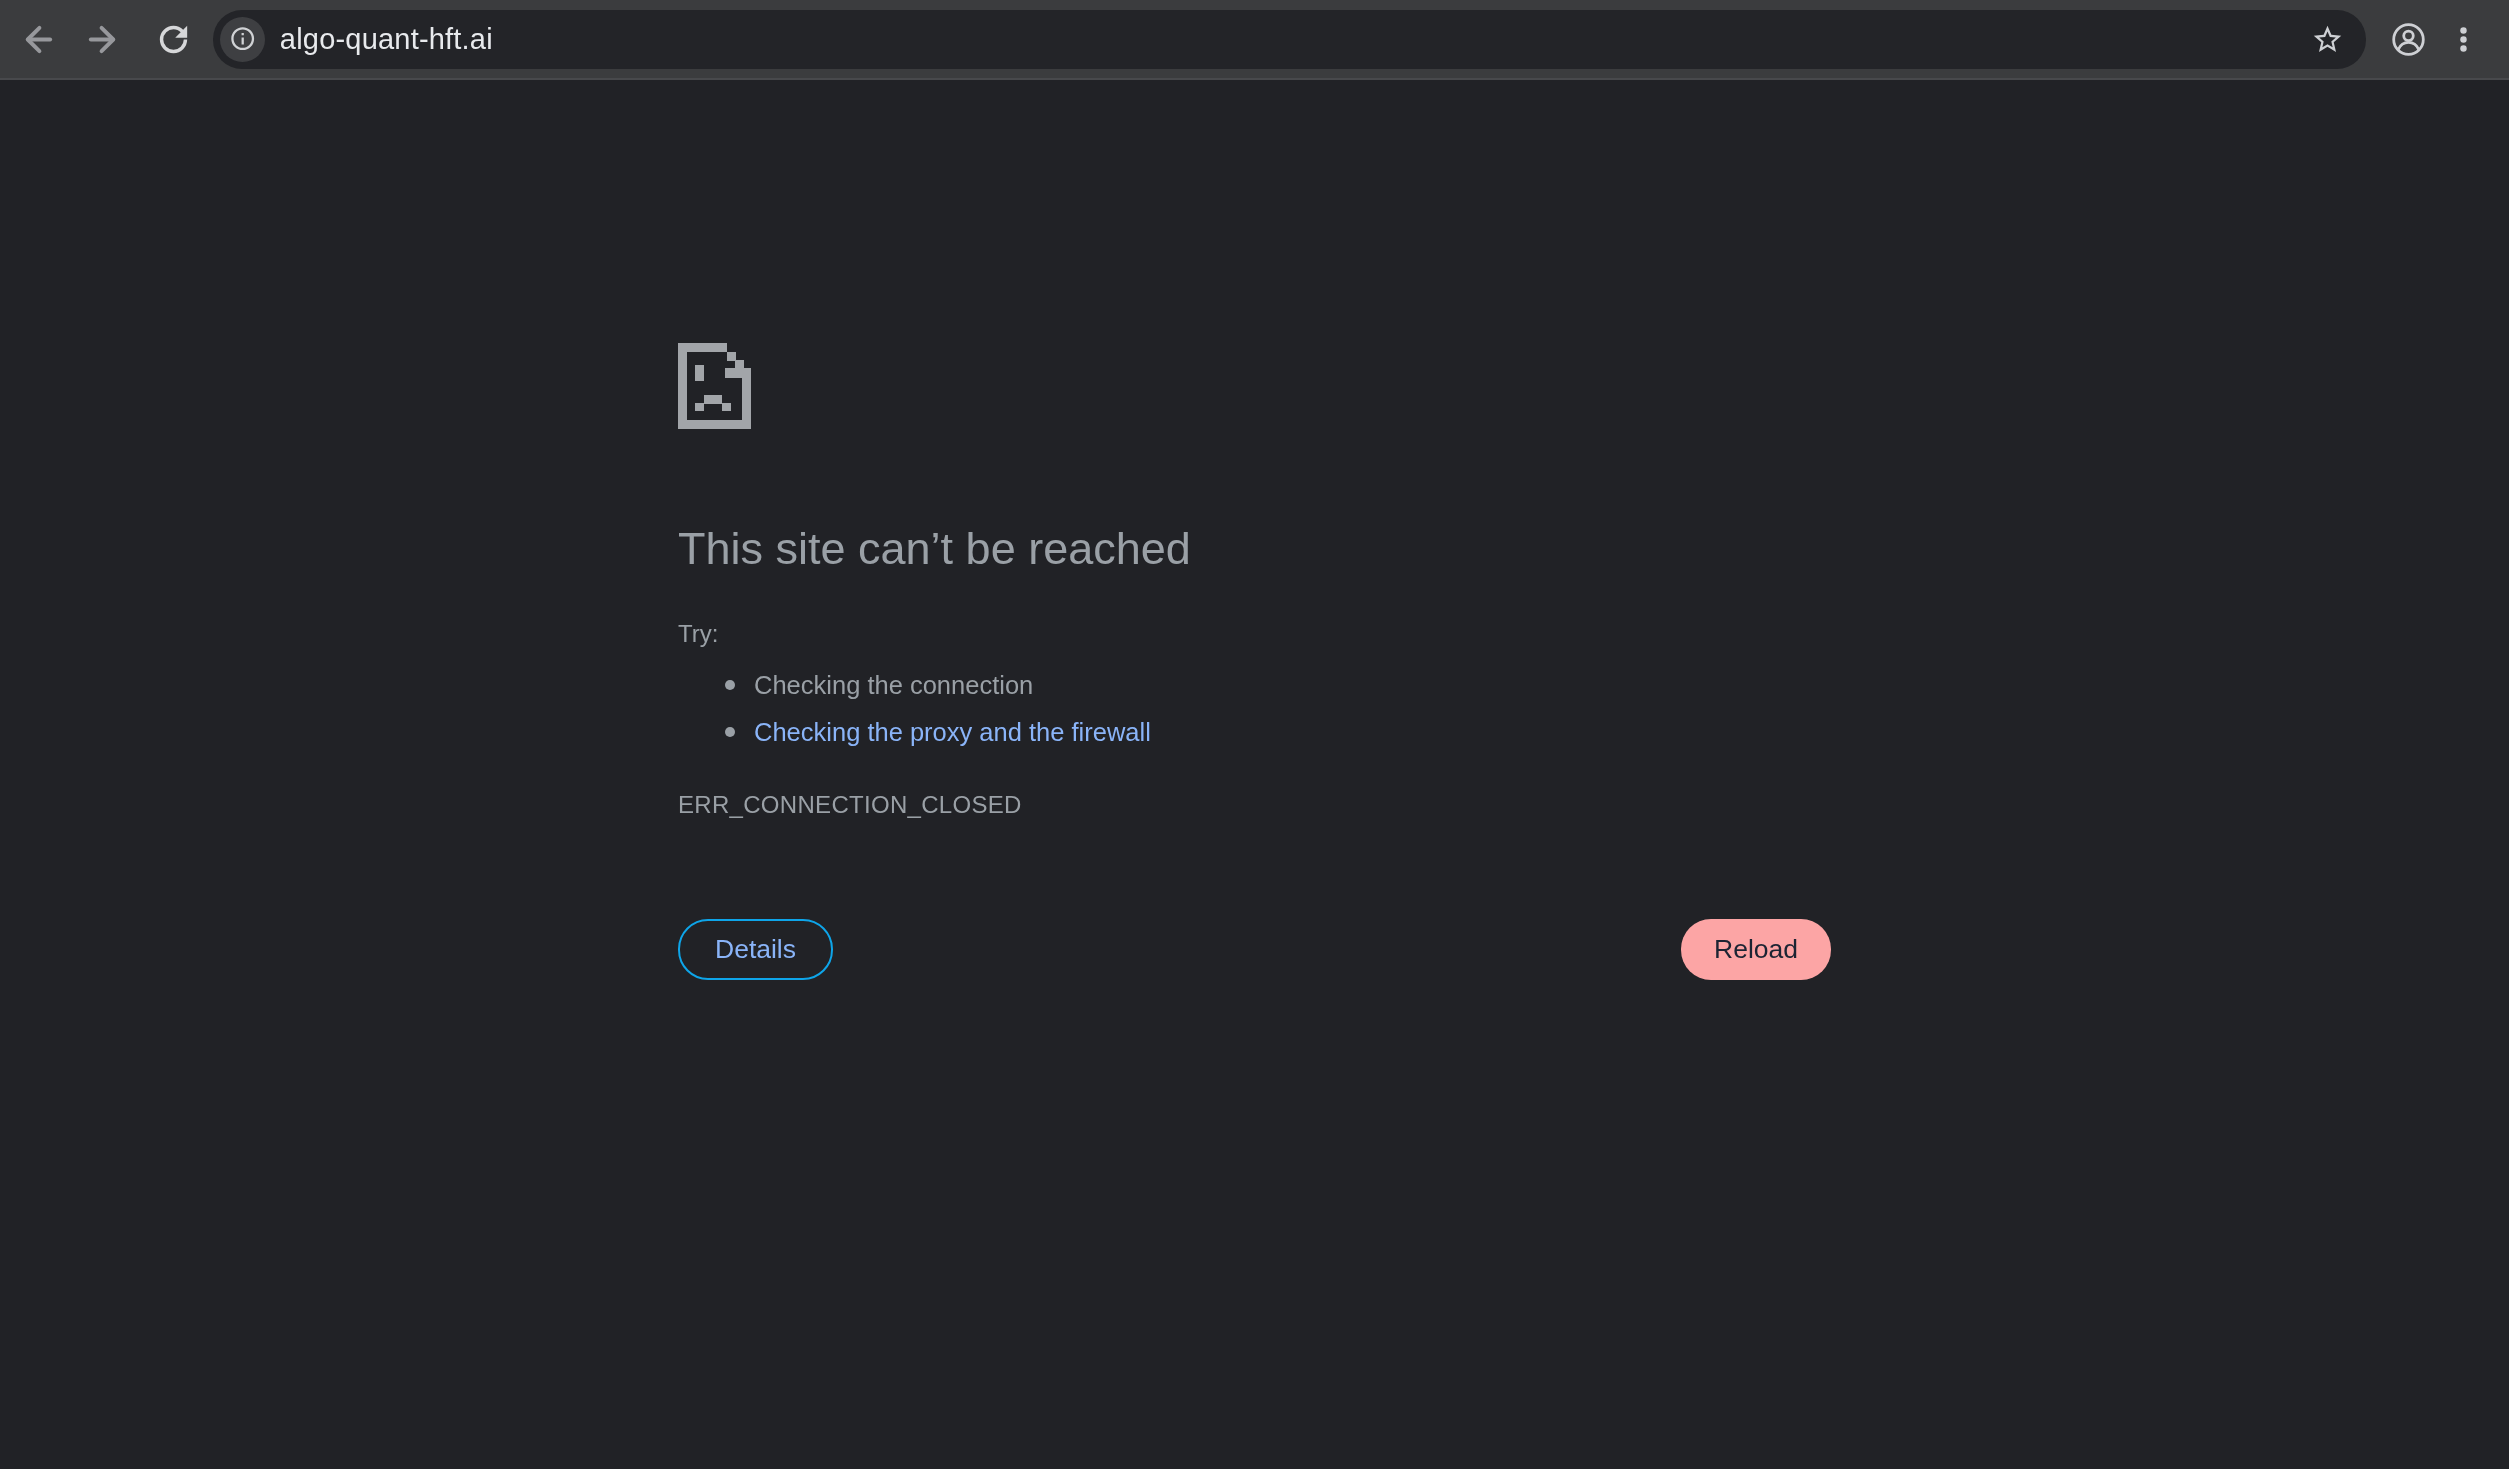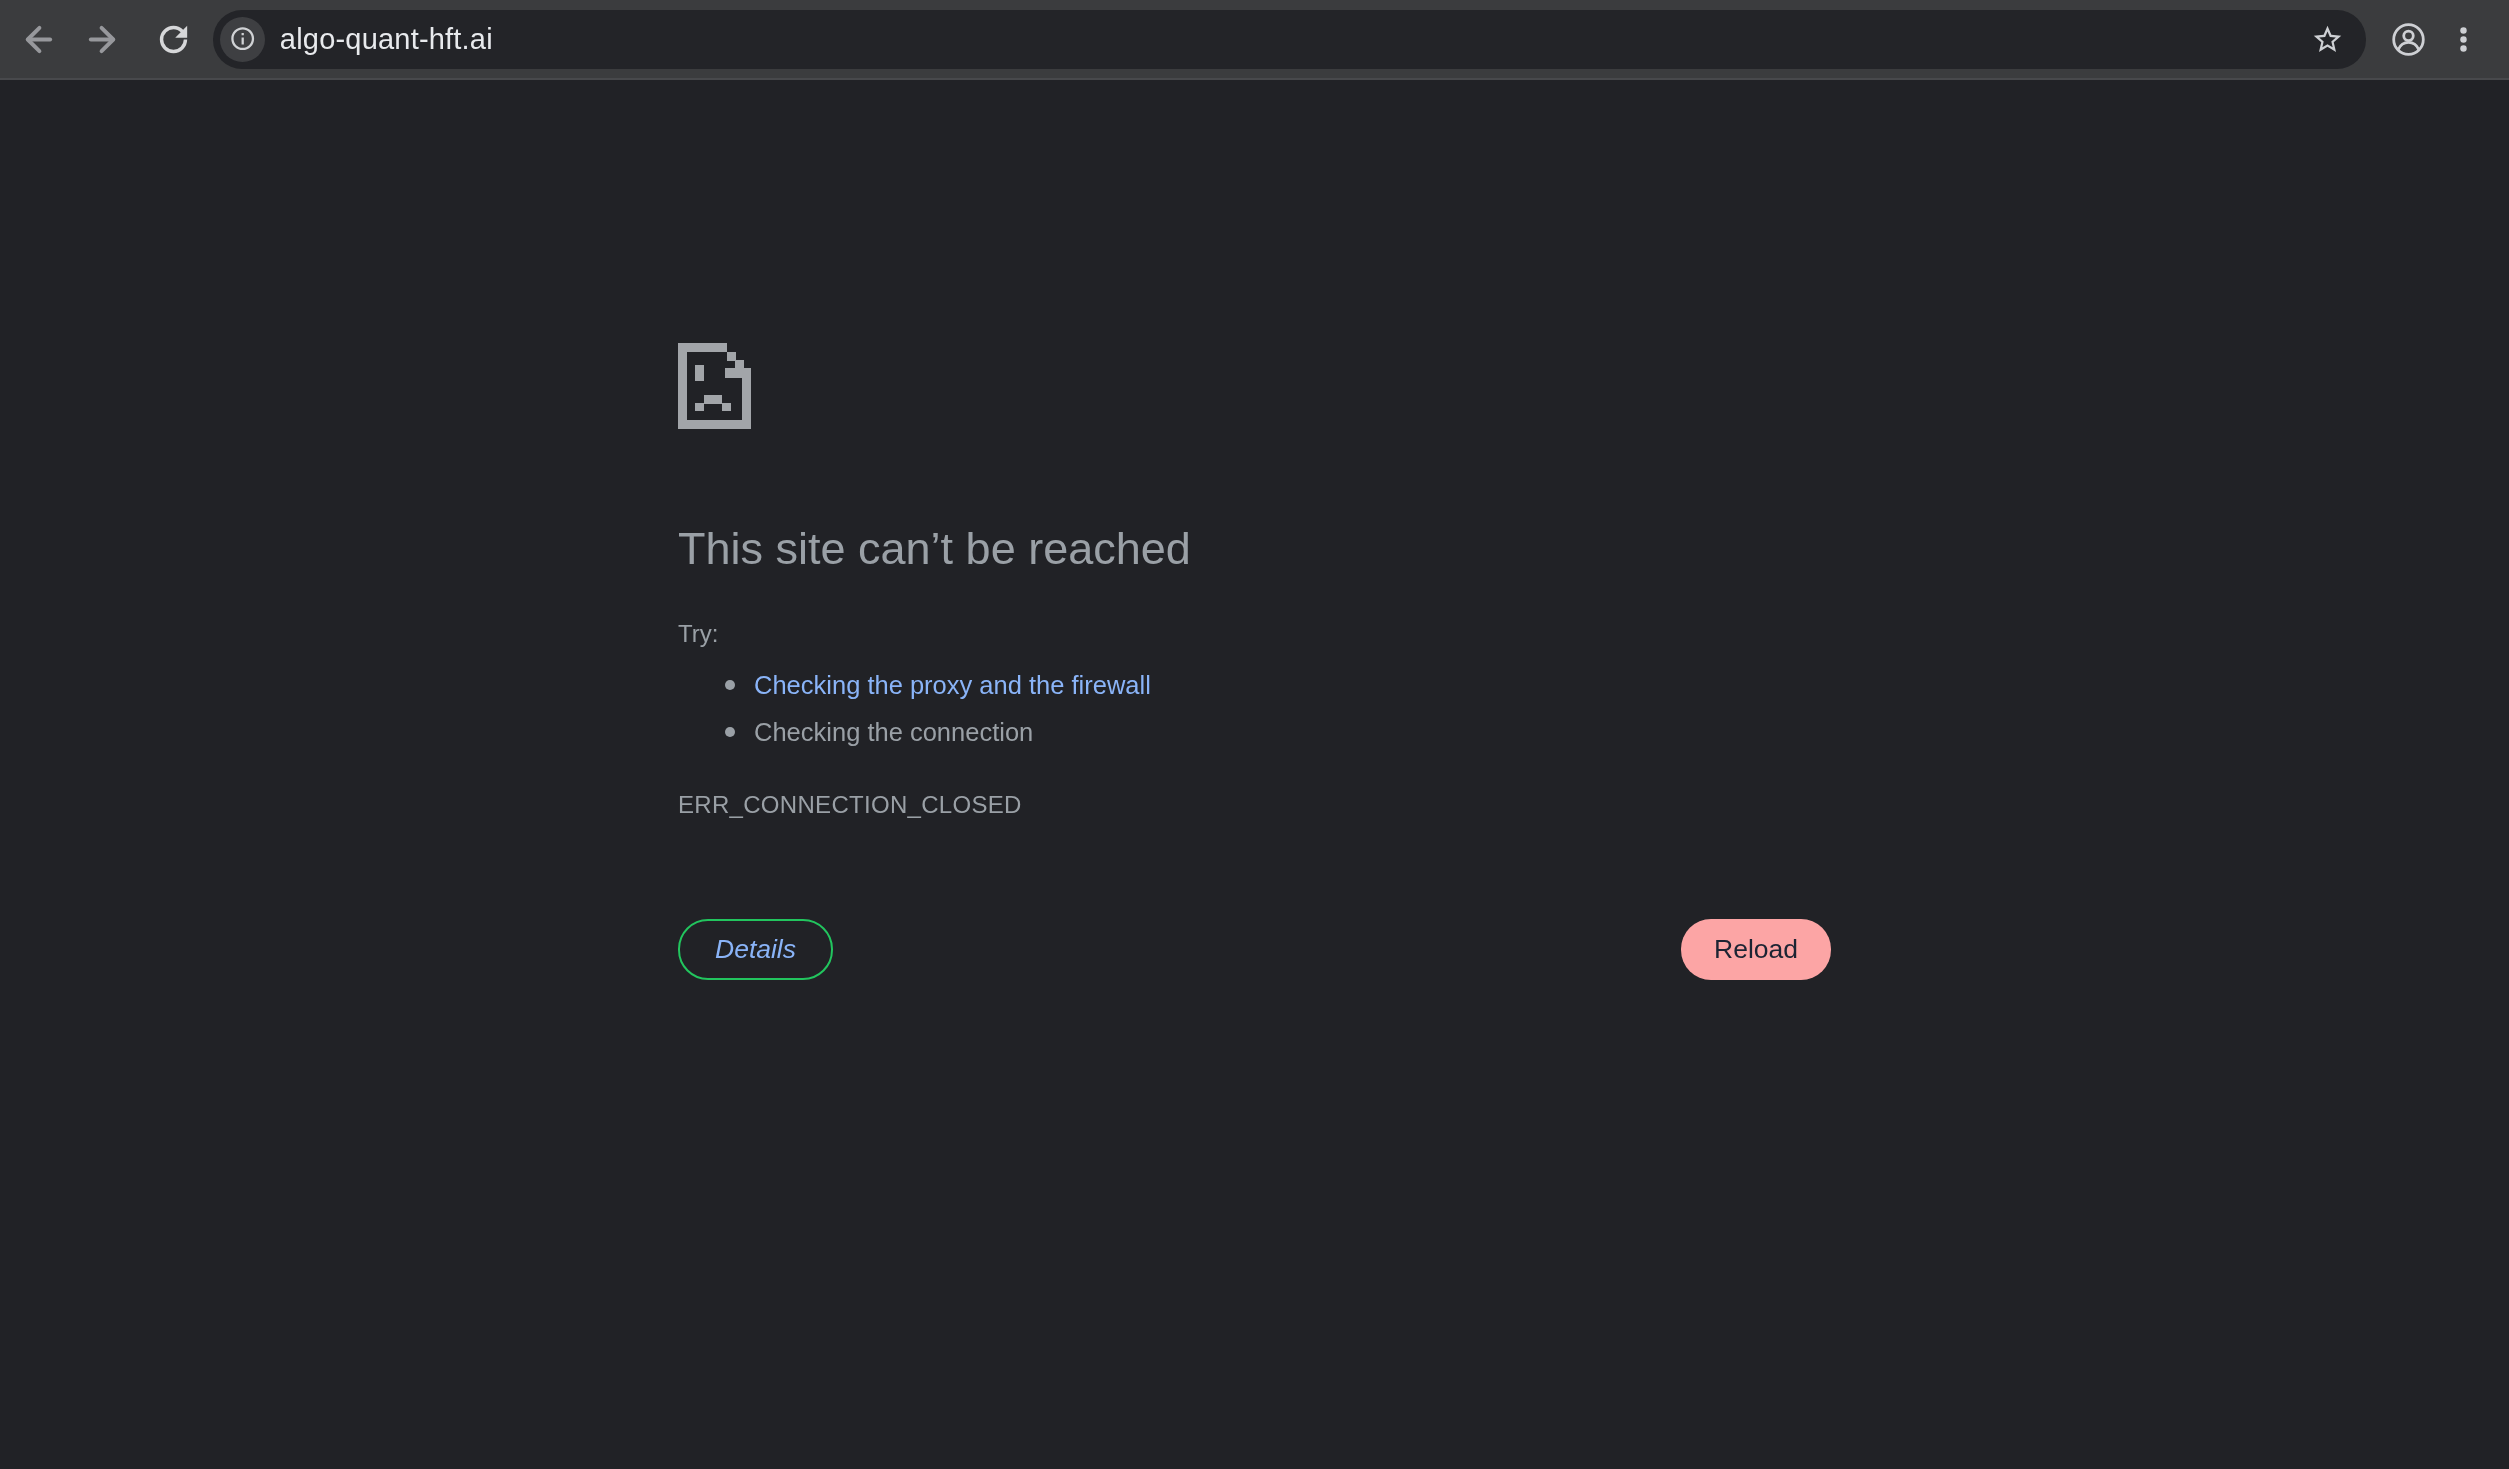--- a/index.html
+++ b/index.html
@@ -116,24 +116,23 @@
   .btn {
     height:61px;
     border-radius:30px;
     font-family:"Liberation Sans", sans-serif;
     font-size:26.5px;
     display:flex; align-items:center; justify-content:center;
     cursor:pointer;
   }
   .btn-details {
     background:transparent;
-    border:2px solid #22c55e;
+    border:2px solid #0ea5e9;
     color:#8ab4f8;
     padding:0 35px;
-    font-style:italic;
   }
   .btn-reload {
     background:#fca5a5;
     border:none;
     color:#1c2433;
     padding:0 33px;
   }
   .icon { display:block; }
 </style>
 </head>
@@ -208,24 +207,24 @@
     <rect x="45" y="61" width="9" height="9"></rect>
   </svg>
 
   <h1 class="error-title">This site can’t be reached</h1>
 
 
   <p class="try-label">Try:</p>
 
   <ul class="suggestions">
     <li>
-      <a class="suggestion-link">Checking the proxy and the firewall</a>
+      <span>Checking the connection</span>
     </li>
     <li>
-      <span>Checking the connection</span>
+      <a class="suggestion-link">Checking the proxy and the firewall</a>
     </li>
   </ul>
 
   <p class="error-code">ERR_CONNECTION_CLOSED</p>
 
   <div class="buttons-row">
     <button class="btn btn-details">Details</button>
     <button class="btn btn-reload">Reload</button>
   </div>
 

